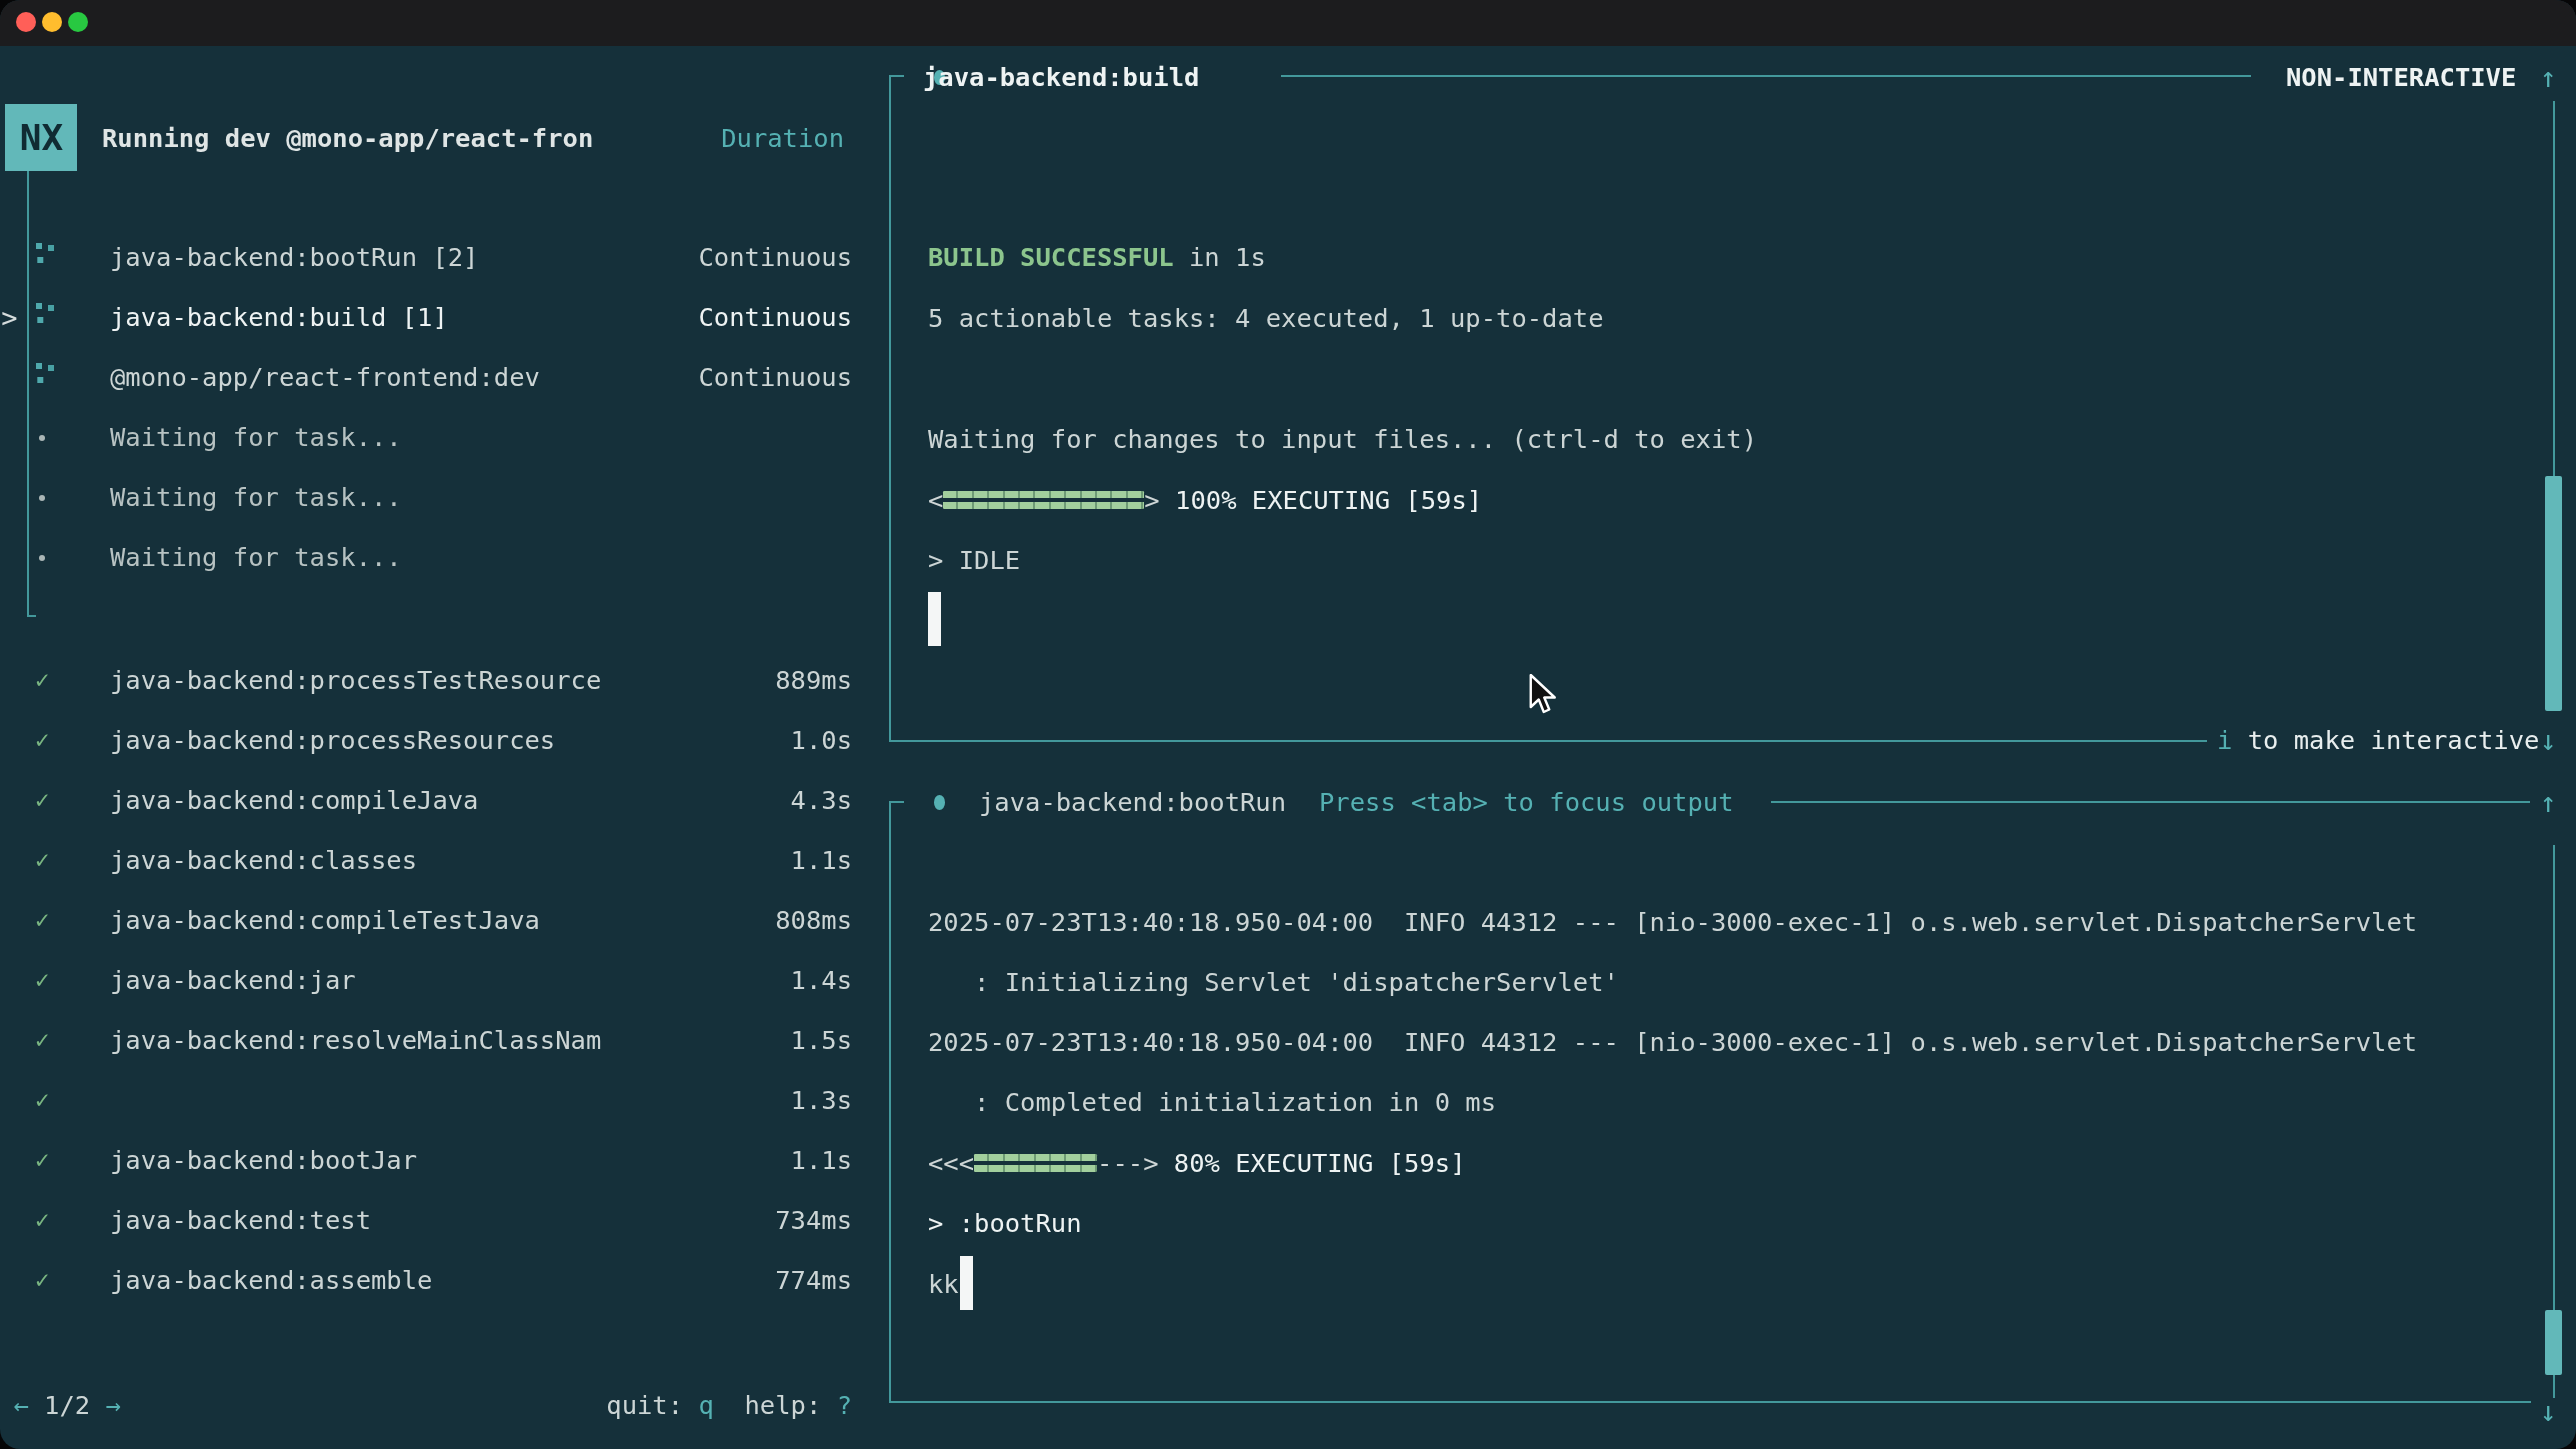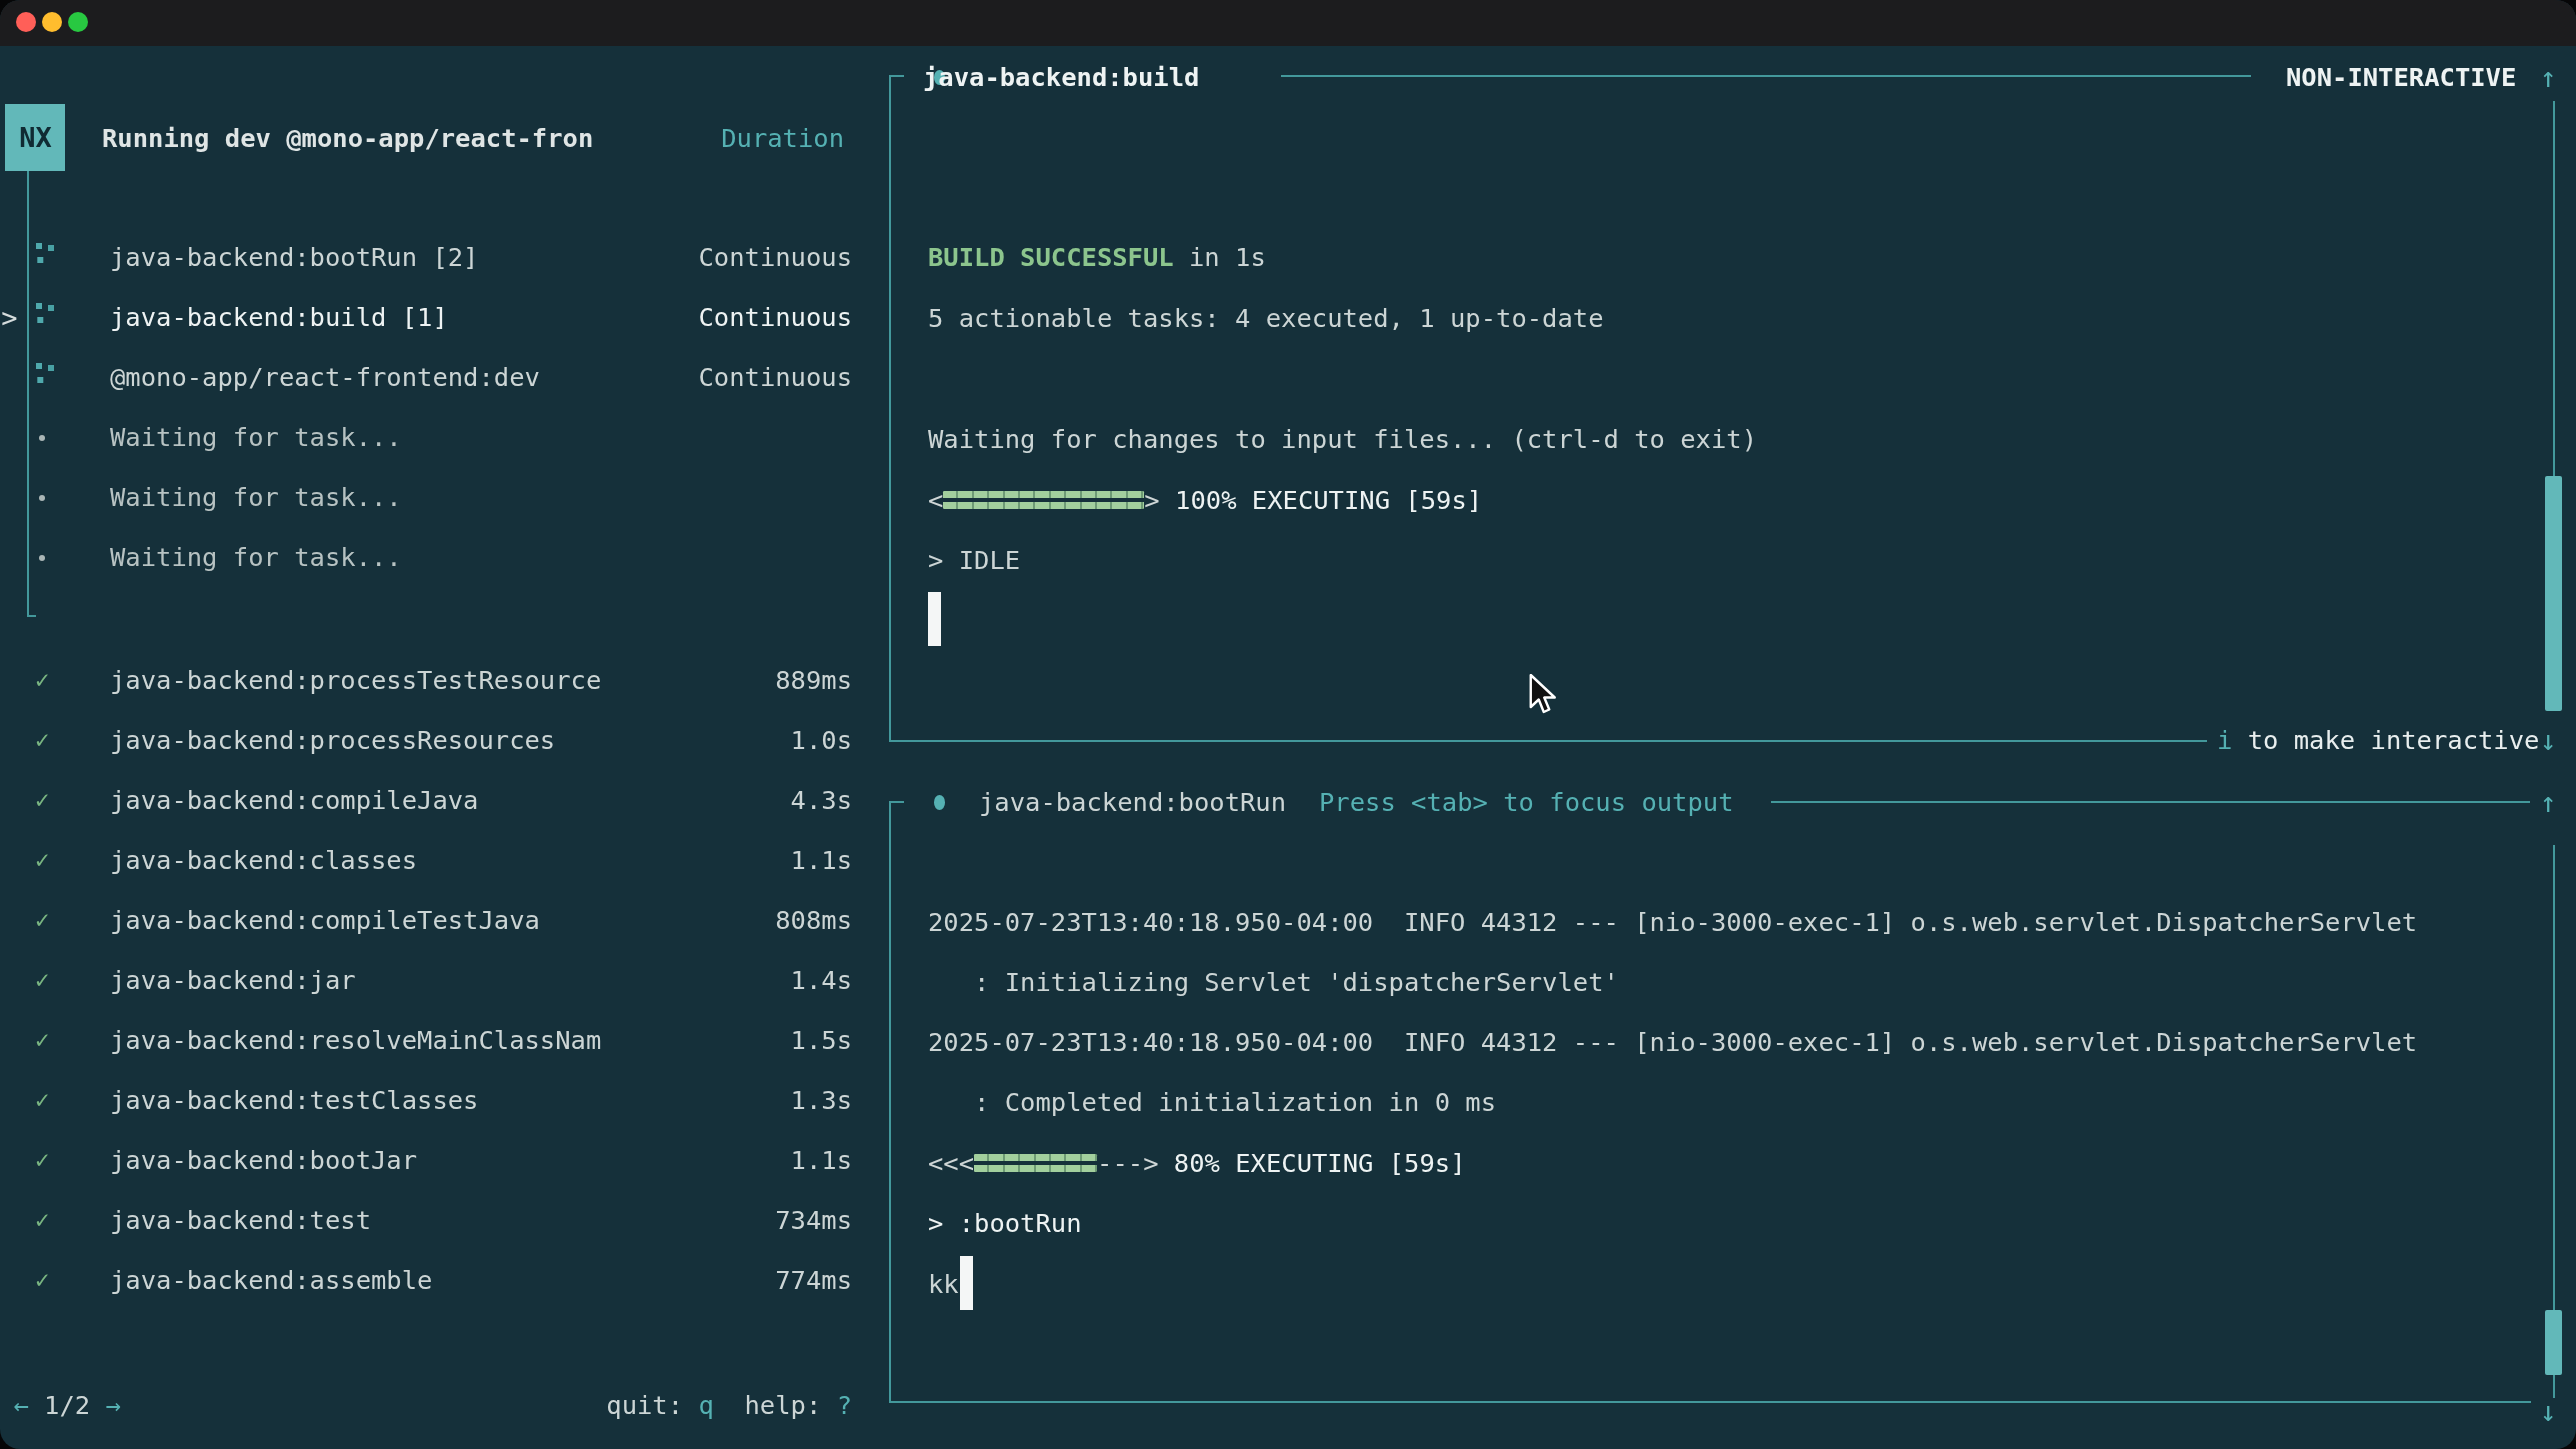--- a/index.html
+++ b/index.html
@@ -17,22 +17,22 @@
   #titlebar{position:absolute;left:0;top:0;width:100%;height:46px;background:var(--titlebar)}
   .tl{position:absolute;top:12px;width:20px;height:20px;border-radius:50%}
   .tl.red{left:16px;background:#ff5f58}
   .tl.yellow{left:42px;background:#ffbd2e}
   .tl.green{left:68px;background:#28c841}
 
   .row{position:absolute;height:60px;display:flex;align-items:center;white-space:pre}
   .abs{position:absolute}
 
   
-  #nx-logo{position:absolute;left:5.4px;top:104px;width:60px;height:67px;background:var(--tealbright);
-           color:var(--darktext);font-weight:bold;display:flex;align-items:center;justify-content:center;font-size:27px}
+  #nx-logo{position:absolute;left:5.4px;top:104px;width:72px;height:67px;background:var(--tealbright);
+           color:var(--darktext);font-weight:bold;display:flex;align-items:center;justify-content:center;font-size:36px}
   #sidebar-header{left:102px;top:108px;width:742px;justify-content:space-between}
   #sidebar-header .htitle{font-weight:bold;color:#dfe5e5}
   #sidebar-header .hdur{color:var(--teal)}
   #tree-line{position:absolute;left:27px;top:171px;width:2px;height:446px;background:var(--tealline)}
   #tree-foot{position:absolute;left:27px;top:615px;width:9.4px;height:2px;background:var(--tealline)}
 
   #active-tasks{position:absolute;left:0;top:227px;width:852px}
   #completed-tasks{position:absolute;left:0;top:650px;width:852px}
   .task-row{position:relative;width:852px;height:60px}
   .task-row .sel-arrow{position:absolute;left:1.3px;top:0;height:60px;display:none;align-items:center;
@@ -225,21 +225,20 @@
           <span class="check">✓</span>
         </span>
         <span class="name">java-backend:resolveMainClassNam</span>
         <span class="dur">1.5s</span>
       </div>
 
       <div class="task-row">
         <span class="icon-col">
           <span class="check">✓</span>
         </span>
-        <span class="name">java-backend:testClasses</span>
         <span class="dur">1.3s</span>
       </div>
 
       <div class="task-row">
         <span class="icon-col">
           <span class="check">✓</span>
         </span>
         <span class="name">java-backend:bootJar</span>
         <span class="dur">1.1s</span>
       </div>

